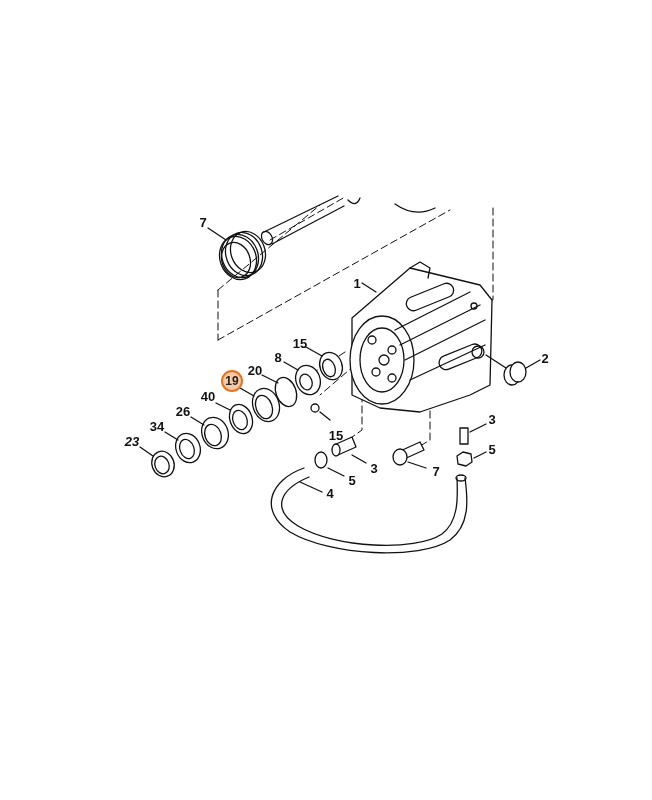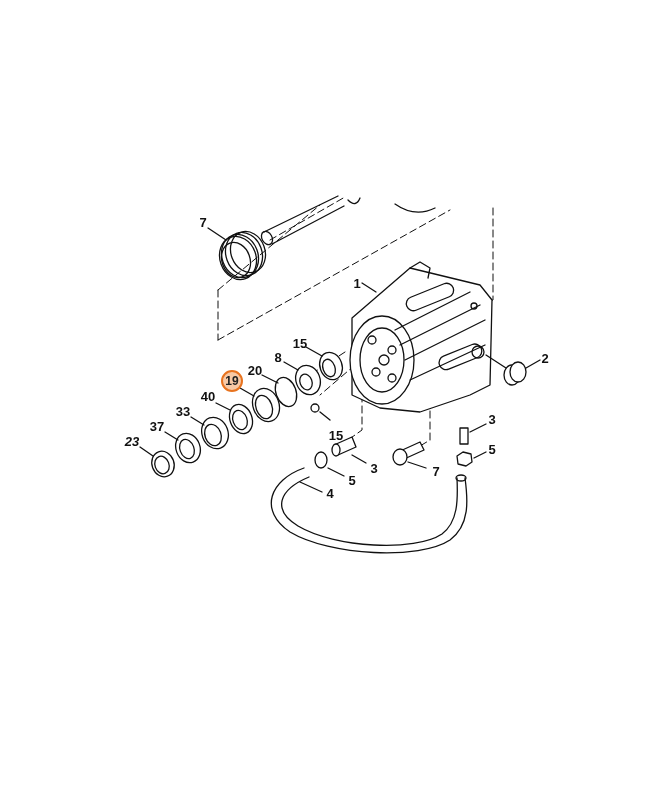--- a/index.html
+++ b/index.html
@@ -171,16 +171,16 @@
   <div class="lbl" style="left:203px;top:222px;">7</div>
   <div class="lbl" style="left:436px;top:471px;">7</div>
   <div class="lbl" style="left:336px;top:435px;">15</div>
   <div class="lbl" style="left:300px;top:343px;">15</div>
   <div class="lbl" style="left:278px;top:357px;">8</div>
   <div class="lbl" style="left:255px;top:370px;">20</div>
   <div class="hl" style="left:232px;top:381px;">
     <span>19</span>
   </div>
   <div class="lbl" style="left:208px;top:396px;">40</div>
-  <div class="lbl" style="left:183px;top:411px;">33</div>
-  <div class="lbl" style="left:157px;top:426px;">37</div>
+  <div class="lbl" style="left:183px;top:411px;">26</div>
+  <div class="lbl" style="left:157px;top:426px;">34</div>
   <div class="lbl" style="left:132px;top:441px;font-style:italic;">23</div>
 </div>
 
 </body></html>

